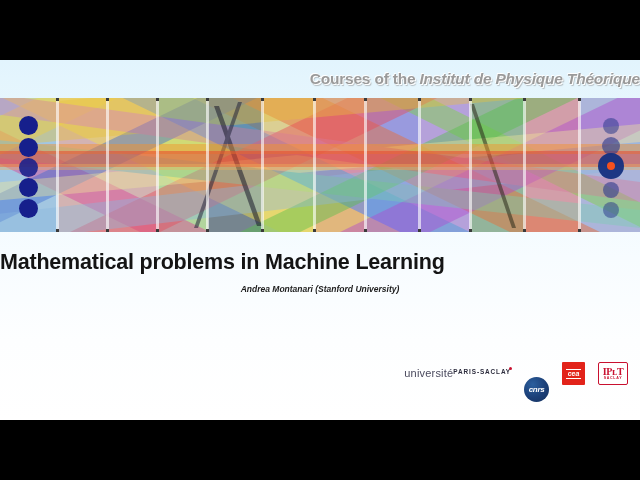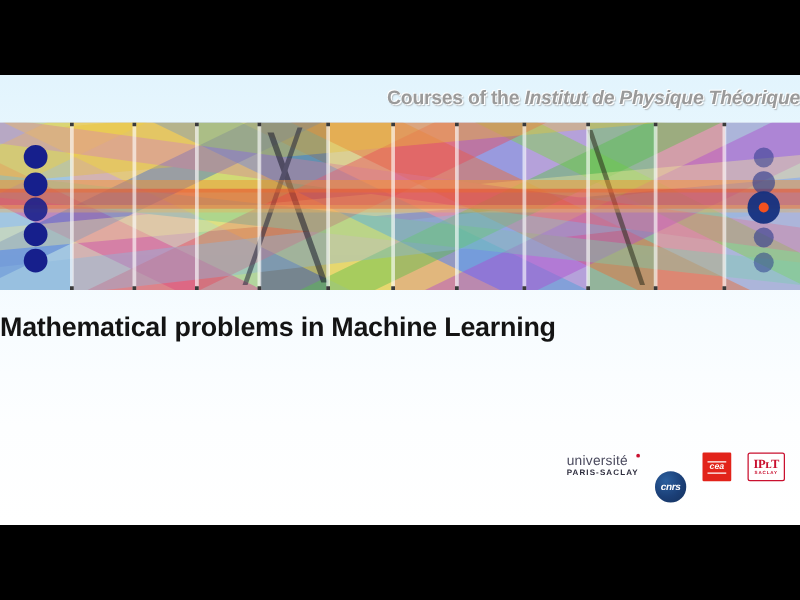--- a/index.html
+++ b/index.html
@@ -61,21 +61,21 @@
   }
 
   
   #logos {
     position:absolute; right:12px; bottom:18px;
     display:flex; align-items:center; gap:13px;
   }
   .logo { display:flex; align-items:center; justify-content:center; }
 
   
-  #logo-ups { flex-direction:column; align-items:flex-start; position:relative; }
+  #logo-ups { flex-direction:row; align-items:flex-start; position:relative; }
   #logo-ups .u-top {
     font-size:11px; color:#4a4a5e; letter-spacing:.2px; line-height:1.0;
     font-family:"Liberation Sans", sans-serif;
   }
   #logo-ups .u-bot {
     font-size:6.4px; font-weight:bold; color:#2b2b3c; letter-spacing:.9px;
     line-height:1.0; margin-top:1px;
   }
   #logo-ups .u-dot {
     position:absolute; right:-1px; top:-1px; width:3px; height:3px;
@@ -202,20 +202,21 @@
 
       <div class="circ" style="left:603px; top:20px;  width:16px; height:16px; background:#2b3a8c; opacity:.55;"></div>
       <div class="circ" style="left:602px; top:39px;  width:18px; height:18px; background:#2b3a8c; opacity:.62;"></div>
       <div class="circ" style="left:598px; top:55px;  width:26px; height:26px; background:#14307f; opacity:.95;"></div>
       <div class="circ" style="left:607px; top:64px; width:8px; height:8px; background:#f4511e;"></div>
       <div class="circ" style="left:603px; top:84px;  width:16px; height:16px; background:#2b3a8c; opacity:.60;"></div>
       <div class="circ" style="left:603px; top:104px; width:16px; height:16px; background:#2b3a8c; opacity:.52;"></div>
     </div>
 
     <div id="slide-title">Mathematical problems in Machine Learning</div>
+    <div id="slide-subtitle">Andrea Montanari (Stanford University)</div>
 
     <div id="logos">
 
       <div class="logo" id="logo-ups">
         <div class="u-dot"></div>
         <div class="u-top">université</div>
         <div class="u-bot">PARIS-SACLAY</div>
       </div>
 
       <div class="logo" id="logo-cnrs">

